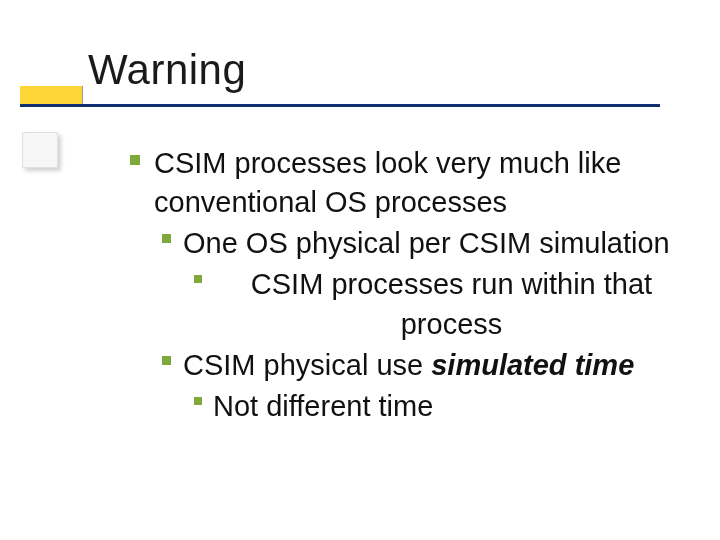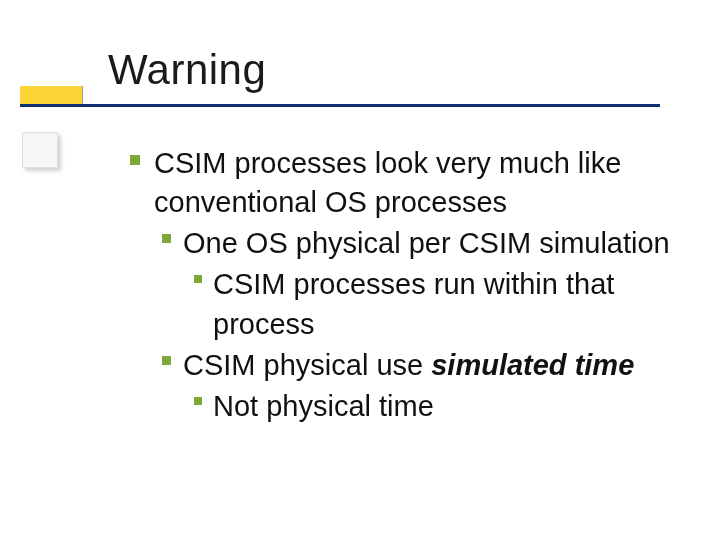--- a/index.html
+++ b/index.html
@@ -2,32 +2,32 @@
 <html><head>
 <meta charset="utf-8">
 <style>
   * { margin: 0; padding: 0; box-sizing: border-box; }
   html, body { width: 720px; height: 540px; background: #fff; font-family: Verdana, Geneva, sans-serif; }
   .slide { position: relative; width: 720px; height: 540px; padding: 0; }
   .title-block { position: relative; padding: 40px 0 0 0; }
   .accent-bar { position: absolute; left: 20px; top: 86px; width: 62px; height: 18px; background: #fdd536; }
   .accent-bar::after { content: ""; position: absolute; top: 0; right: -1px; width: 1px; height: 18px; background: #9a9a9a; }
   .title-underline { position: absolute; left: 20px; top: 104px; width: 640px; height: 3px; background: #0f2f6f; }
-  .title-text { position: absolute; left: 108px; top: 46px; font-size: 42px; color: #1a1a1a; font-weight: 400; letter-spacing: 0.5px; text-align: right; }
+  .title-text { position: absolute; left: 88px; top: 46px; font-size: 42px; color: #1a1a1a; font-weight: 400; letter-spacing: 0.5px; text-align: right; }
   .shadow-box { position: absolute; left: 22px; top: 132px; width: 36px; height: 36px; border: 1px solid #e0e0e0; background: #f6f6f6; box-shadow: 3px 3px 4px rgba(0,0,0,0.18); }
   .content { position: absolute; left: 130px; top: 144px; width: 560px; color: #111; }
   ul.lvl { list-style: none; }
   .row { display: flex; align-items: flex-start; margin-bottom: 2px; }
   .bullet { flex: 0 0 auto; width: 10px; height: 10px; background: #7fa83a; margin-top: 11px; margin-right: 14px; }
   .bullet.sm { width: 9px; height: 9px; margin-top: 10px; margin-right: 12px; }
   .bullet.xs { width: 8px; height: 8px; margin-top: 10px; margin-right: 11px; }
   .txt { font-size: 29px; line-height: 1.35; }
   .txt em { font-style: italic; font-weight: 700; text-align: center; }
   .sub1 { margin-left: 32px; }
-  .sub2 { margin-left: 64px; }
+  .sub2 { margin-left: 64px; text-align: center; }
   .mix em { font-style: italic; font-weight: 700; }
 </style>
 </head>
 <body>
 
 <div class="slide">
 
   <div class="title-block">
     <div class="accent-bar"></div>
     <div class="title-underline"></div>
@@ -57,19 +57,19 @@
 
       <li class="row sub1">
         <span class="bullet sm"></span>
         <span class="txt mix">
           <span>CSIM physical use </span><em>simulated time</em>
         </span>
       </li>
 
       <li class="row sub2">
         <span class="bullet xs"></span>
-        <span class="txt">Not physical time</span>
+        <span class="txt">Not different time</span>
       </li>
 
     </ul>
   </div>
 
 </div>
 
 </body></html>

